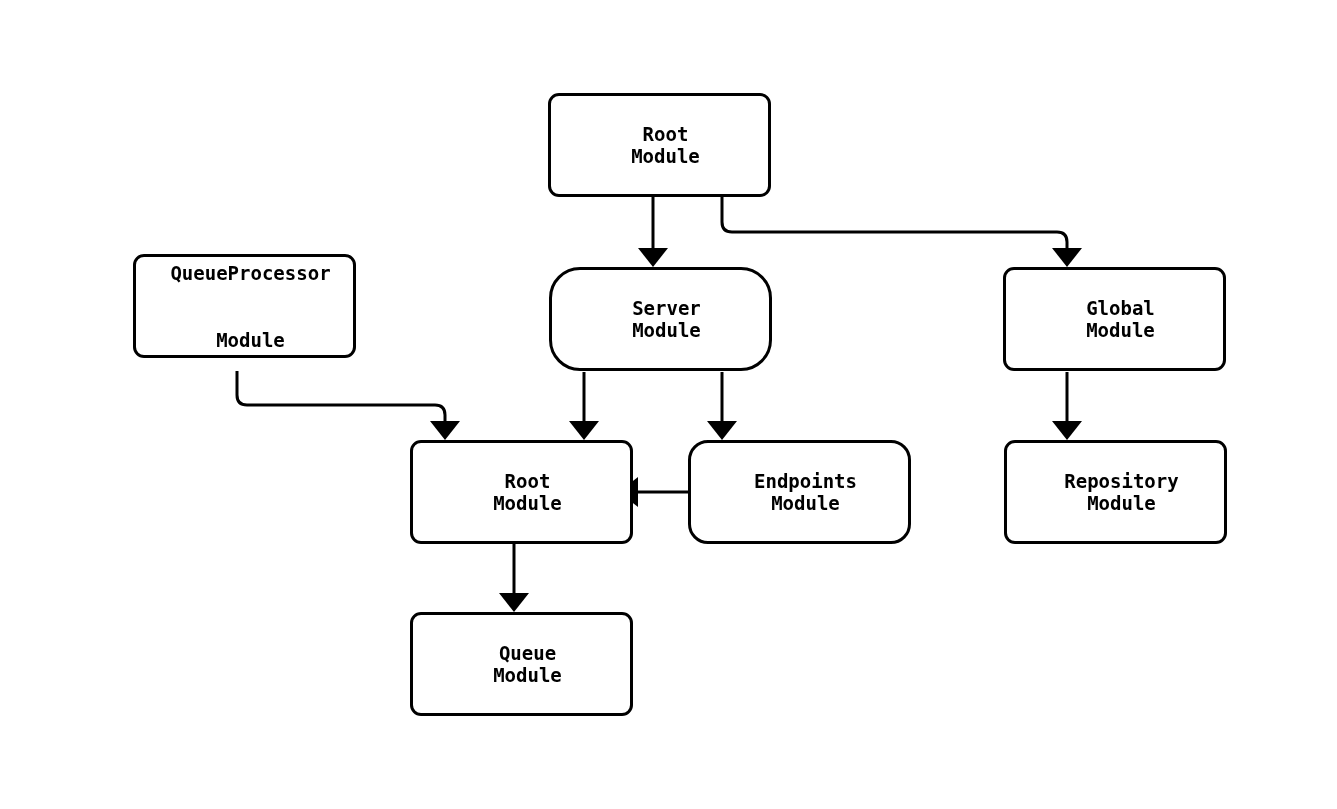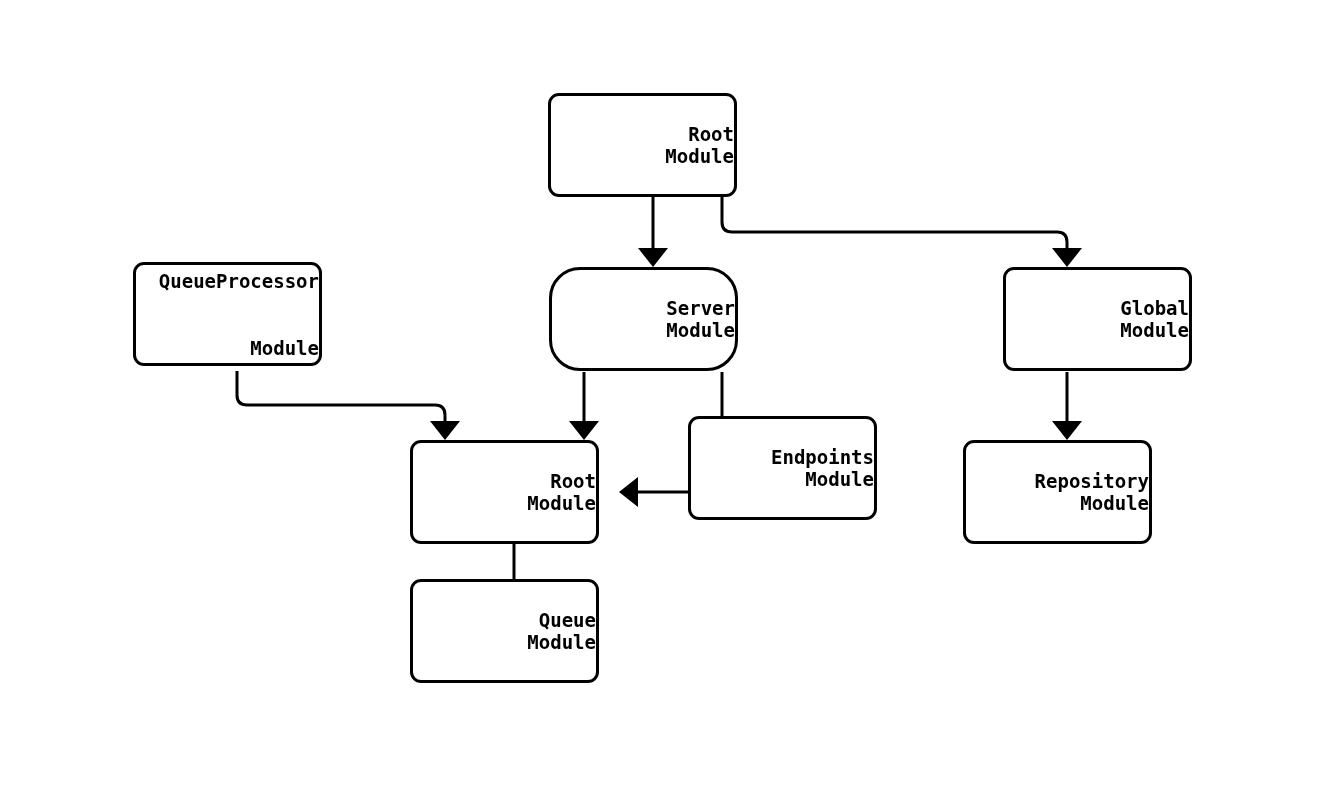--- a/index.html
+++ b/index.html
@@ -18,28 +18,28 @@
   .edges-layer {
     position: absolute;
     left: 0;
     top: 0;
     width: 1337px;
     height: 809px;
   }
   .node {
     position: absolute;
     box-sizing: border-box;
-    width: 189px;
+    width: 223px;
     height: 104px;
     background: #ffffff;
     border: 3px solid #000000;
     border-radius: 11px;
     display: flex;
     flex-direction: column;
-    align-items: flex-end;
+    align-items: center;
     justify-content: center;
     padding-left: 12px;
   }
   .node-line {
     font-size: 19px;
     line-height: 22px;
     font-weight: bold;
     color: #000000;
     white-space: pre;
     text-align: center;
@@ -65,42 +65,42 @@
       <path d="M 1067 372 L 1067 421" fill="none" stroke="#000000" stroke-width="3"></path>
       <polygon points="1067,440 1082,421 1052,421" fill="#000000"></polygon>
       <path d="M 514 544 L 514 593" fill="none" stroke="#000000" stroke-width="3"></path>
       <polygon points="514,612 529,593 499,593" fill="#000000"></polygon>
     </svg>
   <div>
       <div class="node" style="left: 548px; top: 93px;">
         <div class="node-line">Root</div>
         <div class="node-line">Module</div>
       </div>
-      <div class="node" style="left: 133px; top: 262px; gap: 45px;">
+      <div class="node" style="left: 133px; top: 254px; gap: 45px;">
         <div class="node-line">QueueProcessor</div>
         <div class="node-line">Module</div>
       </div>
       <div class="node" style="left: 549px; top: 267px; border-radius: 31px;">
         <div class="node-line">Server</div>
         <div class="node-line">Module</div>
       </div>
       <div class="node" style="left: 963px; top: 267px; margin-left: 40px;">
         <div class="node-line">Global</div>
         <div class="node-line">Module</div>
       </div>
       <div class="node" style="left: 410px; top: 440px;">
         <div class="node-line">Root</div>
         <div class="node-line">Module</div>
       </div>
-      <div class="node" style="left: 688px; top: 416px;">
+      <div class="node" style="left: 688px; top: 440px; border-radius: 20px;">
         <div class="node-line">Endpoints</div>
         <div class="node-line">Module</div>
       </div>
-      <div class="node" style="left: 963px; top: 440px;">
+      <div class="node" style="left: 1004px; top: 440px;">
         <div class="node-line">Repository</div>
         <div class="node-line">Module</div>
       </div>
-      <div class="node" style="left: 410px; top: 579px;">
+      <div class="node" style="left: 410px; top: 612px;">
         <div class="node-line">Queue</div>
         <div class="node-line">Module</div>
       </div>
     </div>
 </div>
 
 </body></html>

